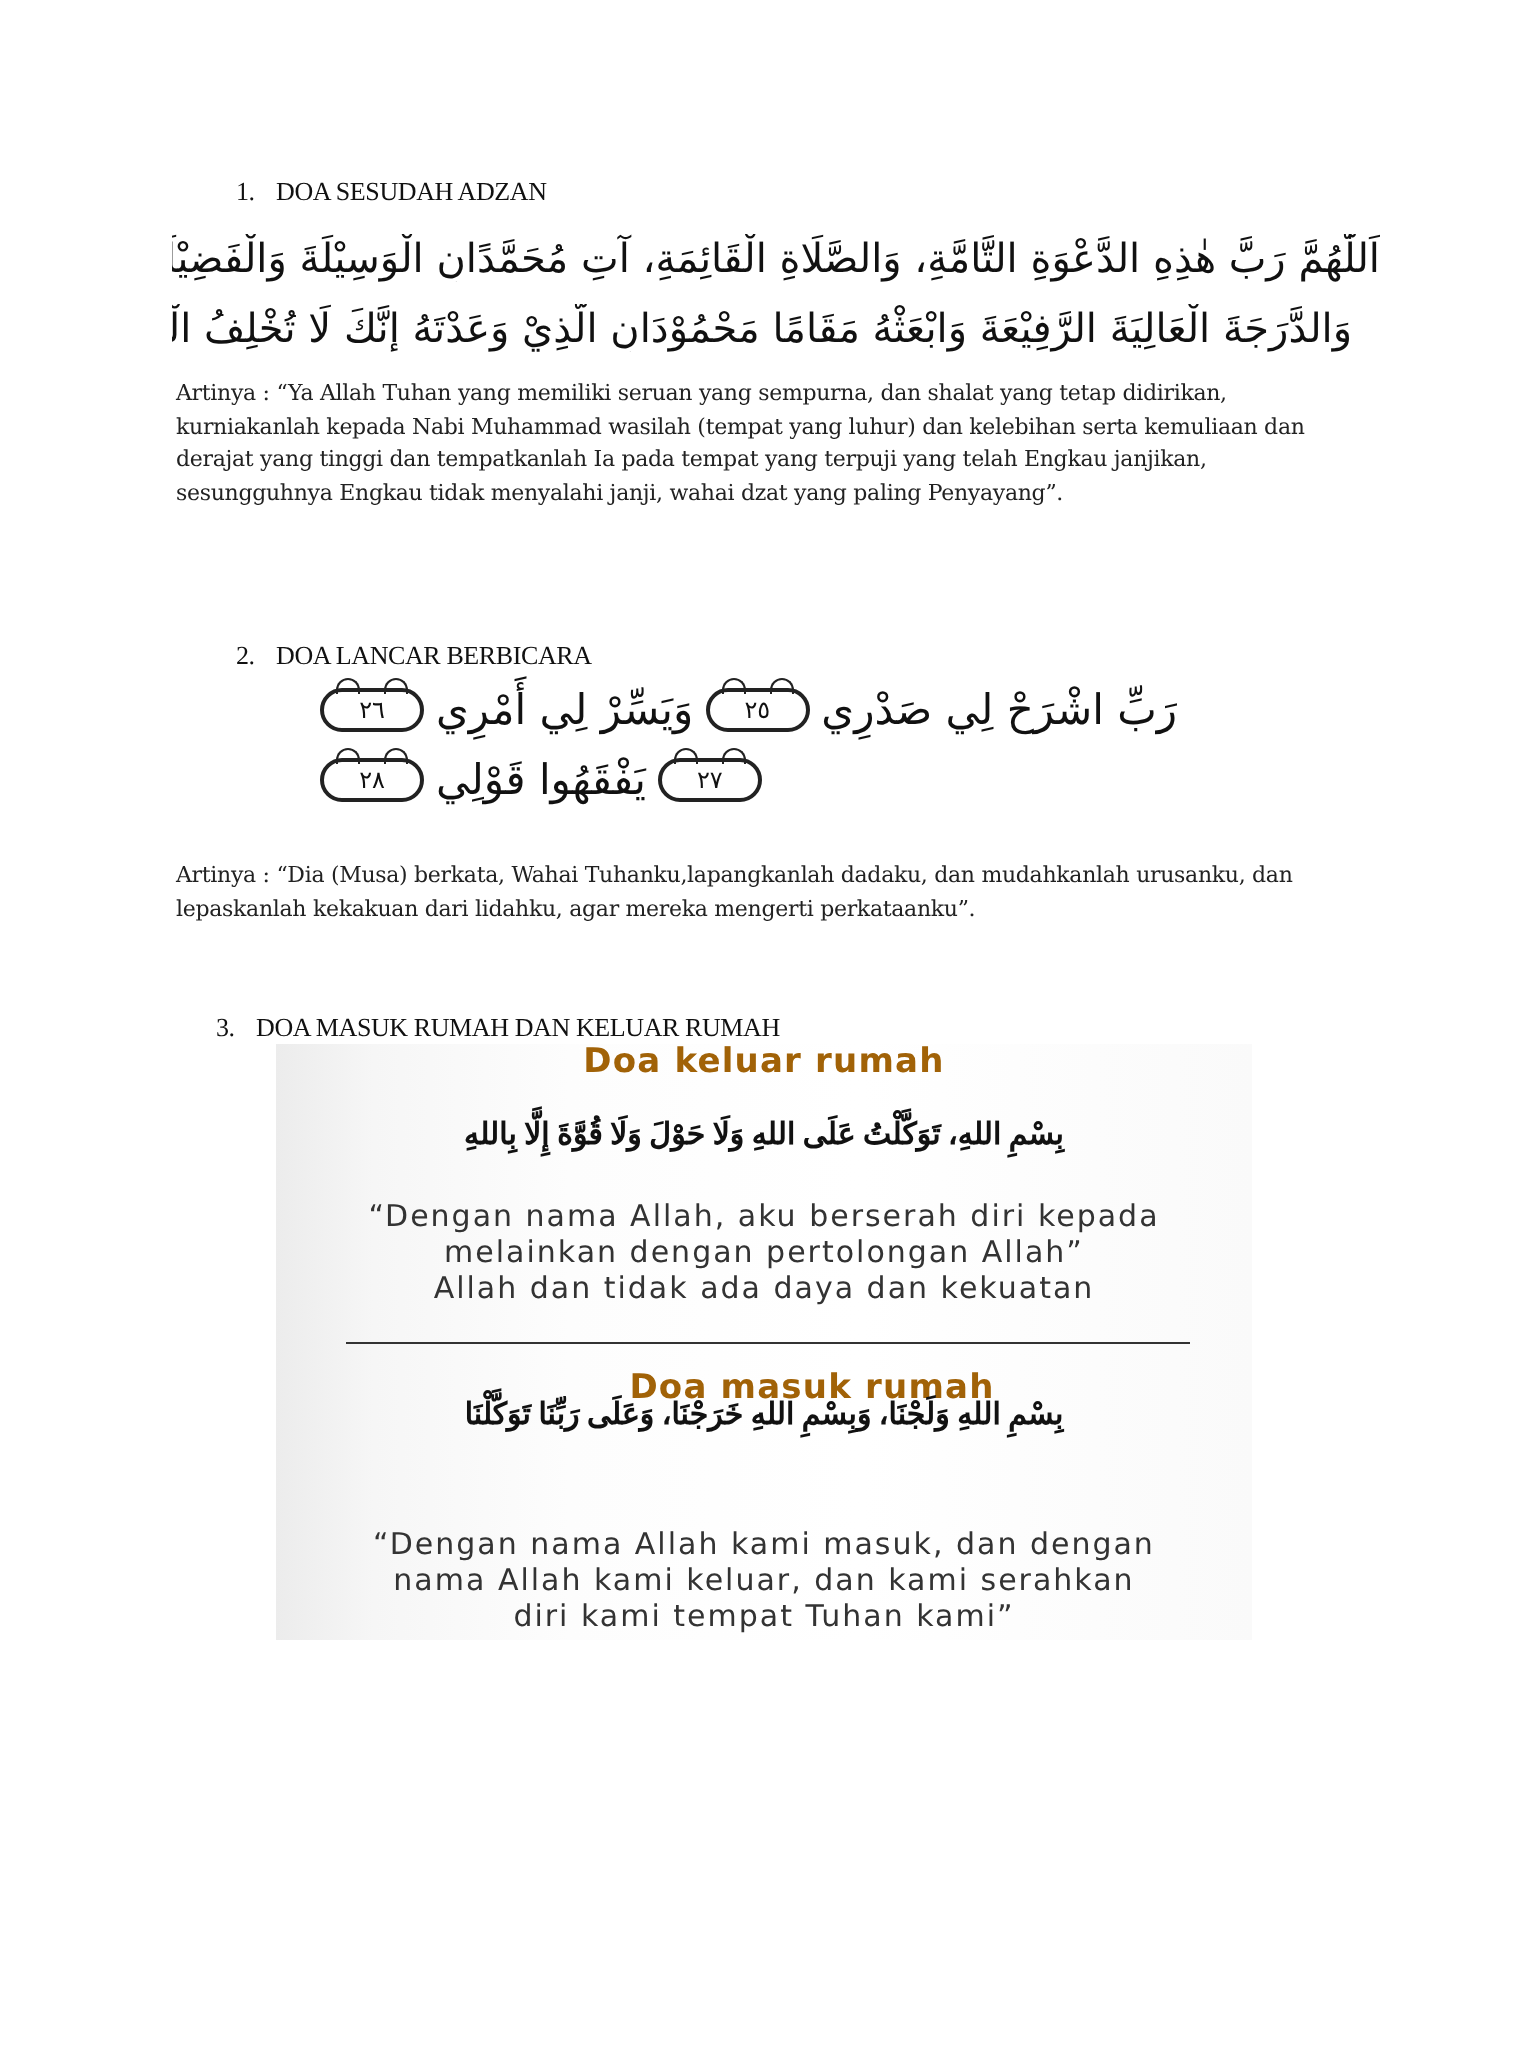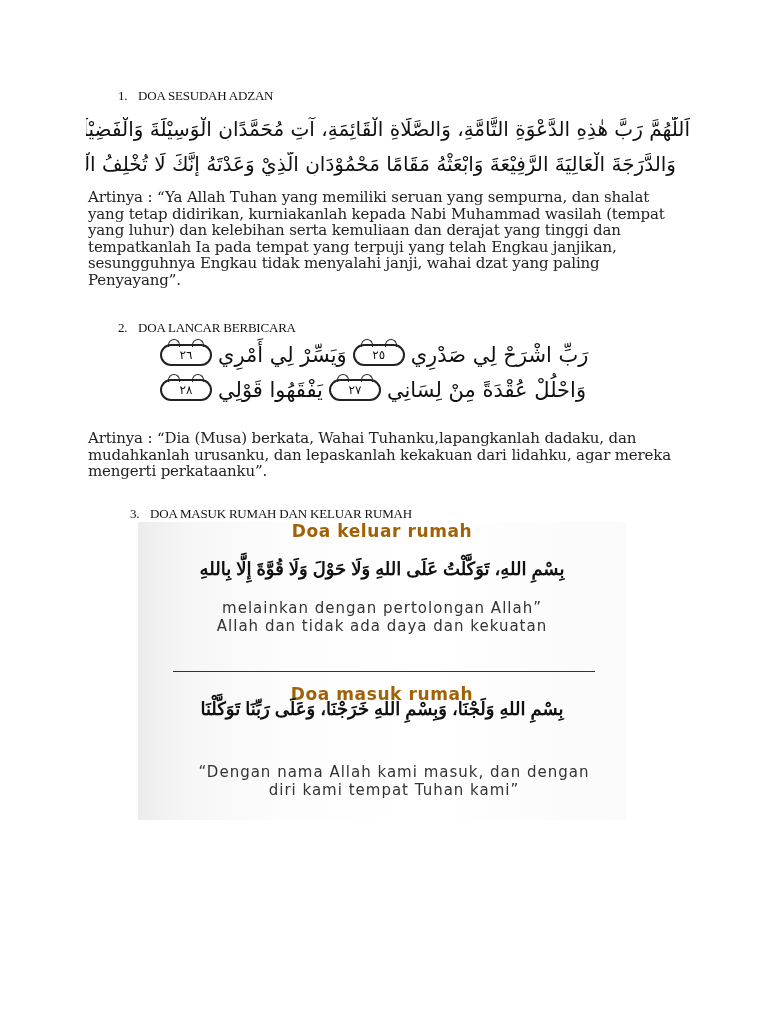--- a/index.html
+++ b/index.html
@@ -13,21 +13,21 @@
     font-family: "Liberation Serif", serif; font-size: 13px; color: #111;
     letter-spacing: -0.2px; white-space: nowrap;
   }
   .heading .num { display: inline-block; width: 20px; }
   .arabic {
     direction: rtl; font-family: "DejaVu Sans", sans-serif; color: #111;
     white-space: nowrap; text-align: right; overflow: hidden;
   }
   .arabic1 { font-size: 20px; letter-spacing: -0.1px; }
   .translation {
-    font-family: "DejaVu Serif", serif; font-size: 15px; line-height: 16.5px;
+    font-family: "DejaVu Serif", serif; font-size: 11px; line-height: 16.5px;
     color: #222; letter-spacing: -0.15px;
   }
   .quran-line {
     direction: rtl; font-family: "DejaVu Sans", sans-serif; font-size: 21px;
     color: #111; white-space: nowrap; display: flex; align-items: center;
     justify-content: flex-end; gap: 6px;
   }
   .ayah {
     display: inline-flex; align-items: center; justify-content: center;
     width: 52px; height: 22px; border: 2px solid #222; border-radius: 12px;
@@ -42,22 +42,22 @@
   .ayah::after { right: 6px; }
   .img-card {
     left: 138px; top: 522px; width: 488px; height: 298px;
     background: linear-gradient(90deg, #ececec 0%, #f6f6f6 10%, #fdfdfd 30%, #ffffff 60%, #fafafa 100%);
   }
   .card-title {
     font-family: "DejaVu Sans", sans-serif; font-weight: bold; font-size: 17px;
     color: #a16207; text-align: center; width: 100%; letter-spacing: 0.6px;
   }
   .card-arabic {
-    direction: rtl; font-family: Liberation Sans, sans-serif; font-weight: bold;
-    font-size: 18px; color: #111; text-align: center; width: 100%; white-space: nowrap;
+    direction: rtl; font-family: Liberation Serif, serif; font-weight: bold;
+    font-size: 15px; color: #111; text-align: center; width: 100%; white-space: nowrap;
   }
   .card-trans {
     font-family: "DejaVu Sans", sans-serif; font-size: 15px; line-height: 18px;
     color: #333; text-align: center; width: 100%; letter-spacing: 1px;
   }
   .divider { left: 173px; top: 671px; width: 422px; height: 1px; background: #333; }
 </style>
 </head>
 <body>
 
@@ -71,40 +71,41 @@
 <div class="abs heading" style="left:118px; top:320px;">
   <span class="num">2.</span><span>DOA LANCAR BERBICARA</span>
 </div>
 <div class="abs quran-line" style="left:160px; top:343px; width:526px;">
   <span>رَبِّ اشْرَحْ لِي صَدْرِي</span>
   <span class="ayah">٢٥</span>
   <span>وَيَسِّرْ لِي أَمْرِي</span>
   <span class="ayah">٢٦</span>
 </div>
 <div class="abs quran-line" style="left:160px; top:378px; width:526px;">
-  <span>وَاحْلُلْ عُقْدَةً مِنْ لِسَانِي</span>
   <span class="ayah">٢٧</span>
   <span>يَفْقَهُوا قَوْلِي</span>
   <span class="ayah">٢٨</span>
 </div>
 <div class="abs translation" style="left:88px; top:430px; width:600px;">Artinya : “Dia (Musa) berkata, Wahai Tuhanku,lapangkanlah dadaku, dan mudahkanlah urusanku, dan lepaskanlah kekakuan dari lidahku, agar mereka mengerti perkataanku”.</div>
 
-<div class="abs heading" style="left:130px; top:506px;">
+<div class="abs heading" style="left:108px; top:506px;">
   <span class="num">3.</span><span>DOA MASUK RUMAH DAN KELUAR RUMAH</span>
 </div>
 
 <div class="abs img-card"></div>
 
 <div class="abs card-title" style="left:138px; top:521px; width:488px;">Doa keluar rumah</div>
 <div class="abs card-arabic" style="left:138px; top:558px; width:488px;">بِسْمِ اللهِ، تَوَكَّلْتُ عَلَى اللهِ وَلَا حَوْلَ وَلَا قُوَّةَ إِلَّا بِاللهِ</div>
 <div class="abs card-trans" style="left:138px; top:599px; width:488px;">
+  <div>“Dengan nama Allah, aku berserah diri kepada</div>
   <div>melainkan dengan pertolongan Allah”</div>
   <div>Allah dan tidak ada daya dan kekuatan</div>
 </div>
 
 <div class="abs divider"></div>
 
-<div class="abs card-title" style="left:138px; top:684px; width:488px;">Doa masuk rumah</div>
+<div class="abs card-title" style="left:138px; top:684px; width:488px;padding-left:24px;">Doa masuk rumah</div>
 <div class="abs card-arabic" style="left:138px; top:698px; width:488px;">بِسْمِ اللهِ وَلَجْنَا، وَبِسْمِ اللهِ خَرَجْنَا، وَعَلَى رَبِّنَا تَوَكَّلْنَا</div>
-<div class="abs card-trans" style="left:138px; top:763px; width:488px;padding-left:12px;">
+<div class="abs card-trans" style="left:138px; top:763px; width:488px;">
   <div>“Dengan nama Allah kami masuk, dan dengan</div>
+  <div>nama Allah kami keluar, dan kami serahkan</div>
   <div>diri kami tempat Tuhan kami”</div>
 </div>
 
 </body></html>

